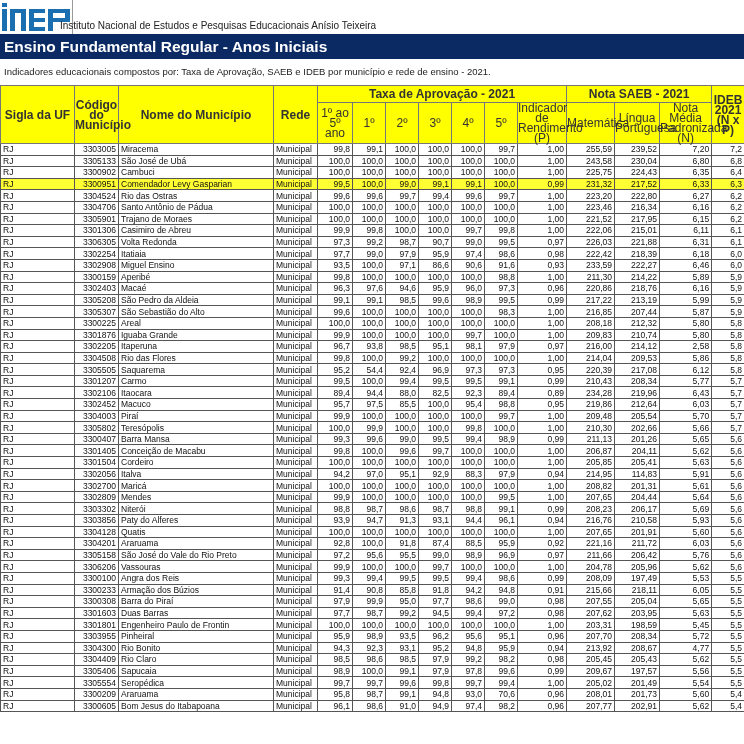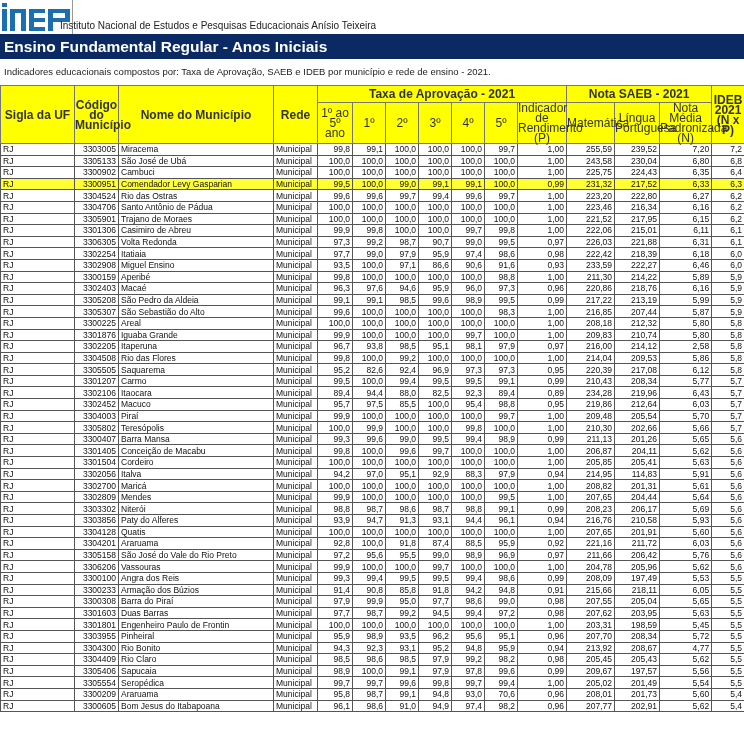--- a/index.html
+++ b/index.html
@@ -415,21 +415,21 @@
         <td class="num">209,53</td>
         <td class="num">5,86</td>
         <td class="num">5,8</td>
       </tr>
       <tr>
         <td class="l">RJ</td>
         <td class="num">3305505</td>
         <td class="l">Saquarema</td>
         <td class="l">Municipal</td>
         <td class="num">95,2</td>
-        <td class="num">82,6</td>
+        <td class="num">54,4</td>
         <td class="num">92,4</td>
         <td class="num">96,9</td>
         <td class="num">97,3</td>
         <td class="num">97,3</td>
         <td class="num">0,95</td>
         <td class="num">220,39</td>
         <td class="num">217,08</td>
         <td class="num">6,12</td>
         <td class="num">5,8</td>
       </tr>

